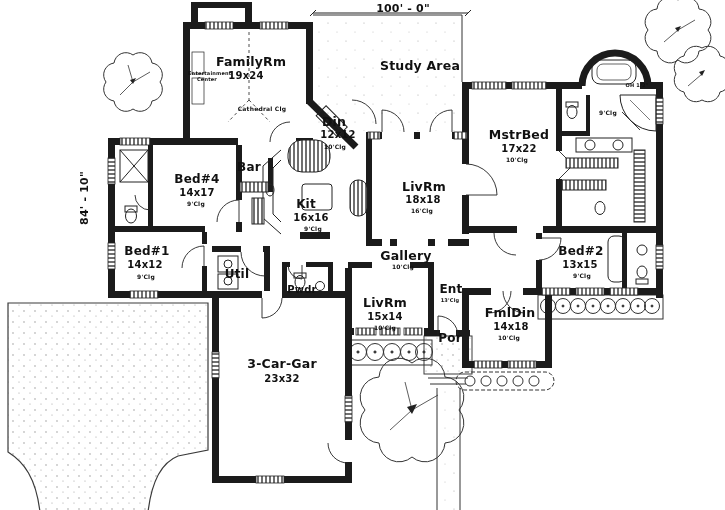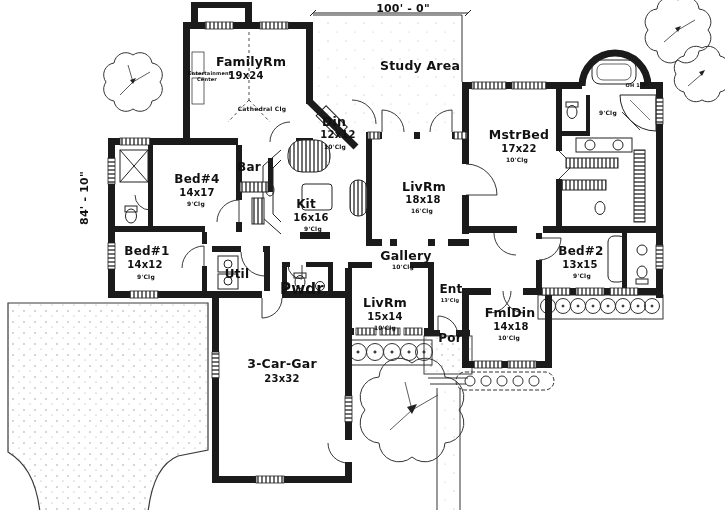--- a/index.html
+++ b/index.html
@@ -3,21 +3,21 @@
 <meta charset="utf-8">
 <style>
   html,body{margin:0;padding:0;background:#fff;}
   #stage{position:relative;width:725px;height:510px;background:#fff;overflow:hidden;
          font-family:"DejaVu Sans",sans-serif;}
   #plan-svg{position:absolute;left:0;top:0;}
   .lb{position:absolute;transform:translate(-50%,-50%);white-space:nowrap;
       font-weight:bold;color:#111;letter-spacing:.2px;}
   .nm{font-size:12.5px;}
   .nm2{font-size:12px;}
-  .nm3{font-size:15px;}
+  .nm3{font-size:10px;}
   .sz{font-size:10px;}
   .cl{font-size:6px;}
   .tn{font-size:5px;}
   .two{white-space:normal;width:38px;text-align:center;font-size:5px;line-height:1.2;}
   .rot{transform:translate(-50%,-50%) rotate(-90deg);font-size:11px;}
   .dim{font-size:11px;}
 </style>
 </head>
 <body>
 

